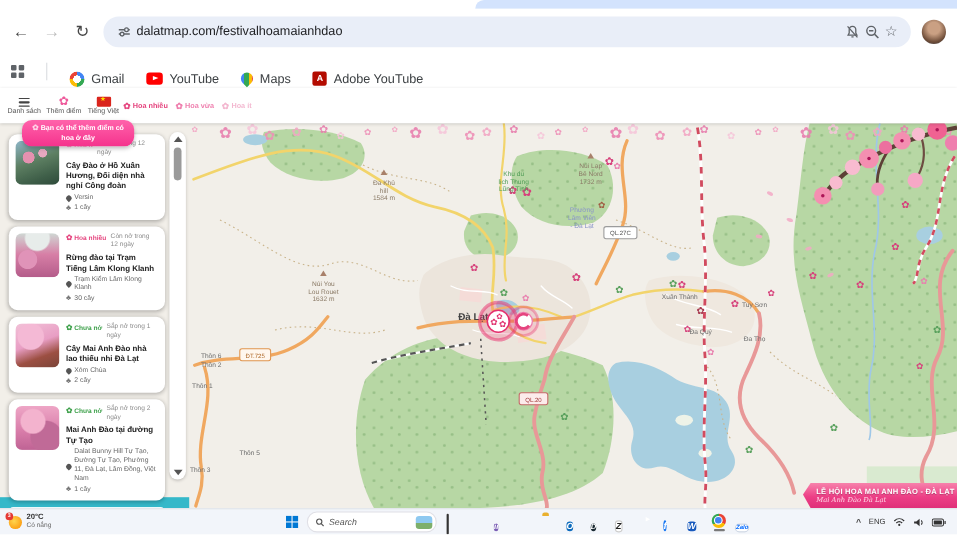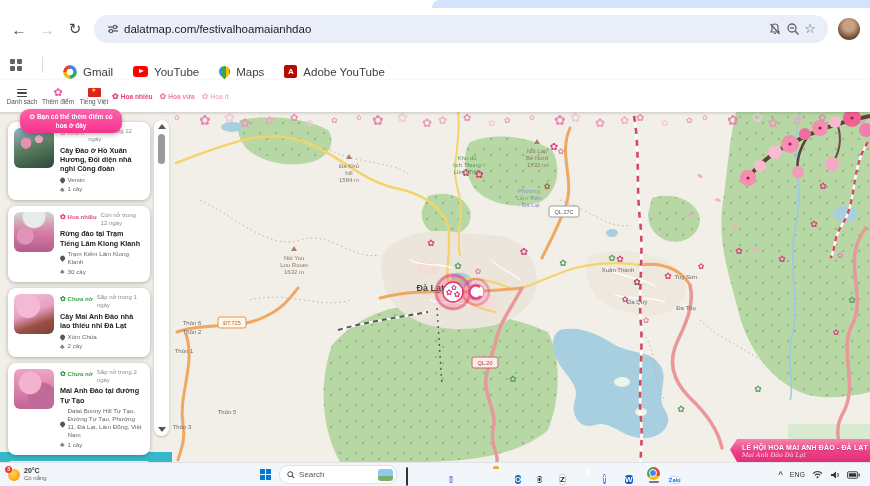--- a/index.html
+++ b/index.html
@@ -120,21 +120,21 @@
   .taskbar{position:absolute;left:0;bottom:0;width:870px;height:24px;background:#f2f5fa;
     border-top:1px solid #dfe3e8;display:flex;align-items:center;z-index:40;box-sizing:border-box;}
   .weather{display:flex;align-items:center;gap:4px;padding-left:8px;width:160px;flex-shrink:0;cursor:pointer;}
   .sun{width:12px;height:12px;border-radius:50%;background:radial-gradient(circle at 40% 40%,#ffd54f,#fb8c00);
     position:relative;flex-shrink:0;}
   .sun .bdg{position:absolute;left:-3px;top:-3px;width:7px;height:7px;border-radius:50%;background:#e53935;
     color:#fff;font-size:4.8px;font-weight:bold;text-align:center;line-height:7px;}
   .wtxt{display:flex;flex-direction:column;line-height:1.1;}
   .wtemp{font-size:7px;font-weight:bold;color:#333;}
   .wdesc{font-size:6px;color:#666;}
-  .tbcenter{display:flex;align-items:center;gap:8px;margin:2px auto;}
+  .tbcenter{display:flex;align-items:center;gap:8px;margin:2px auto;font-style:italic;}
   .winlogo{display:grid;grid-template-columns:5px 5px;grid-gap:1px;cursor:pointer;}
   .winlogo i{width:5px;height:5px;background:#0078d4;}
   .tsearch{width:106px;height:17px;background:#fff;border:1px solid #e0e0e6;border-radius:9px;
     display:flex;align-items:center;padding:0 3px 0 7px;gap:4px;cursor:pointer;}
   .tsearch .txt{font-size:8px;color:#555;flex:1;}
   .tsearch .pic{width:15px;height:12px;border-radius:3px;
     background:linear-gradient(180deg,#8ec9f0 0 55%,#7daf6b 55%);}
   .tbi{width:14px;height:14px;flex-shrink:0;cursor:pointer;position:relative;}
   .ic-taskview{width:11px;height:11px;border:1.6px solid #333;border-radius:2px;margin:1px;box-sizing:border-box;background:#fff;}
   .ic-copilot{width:13px;height:13px;border-radius:50%;

